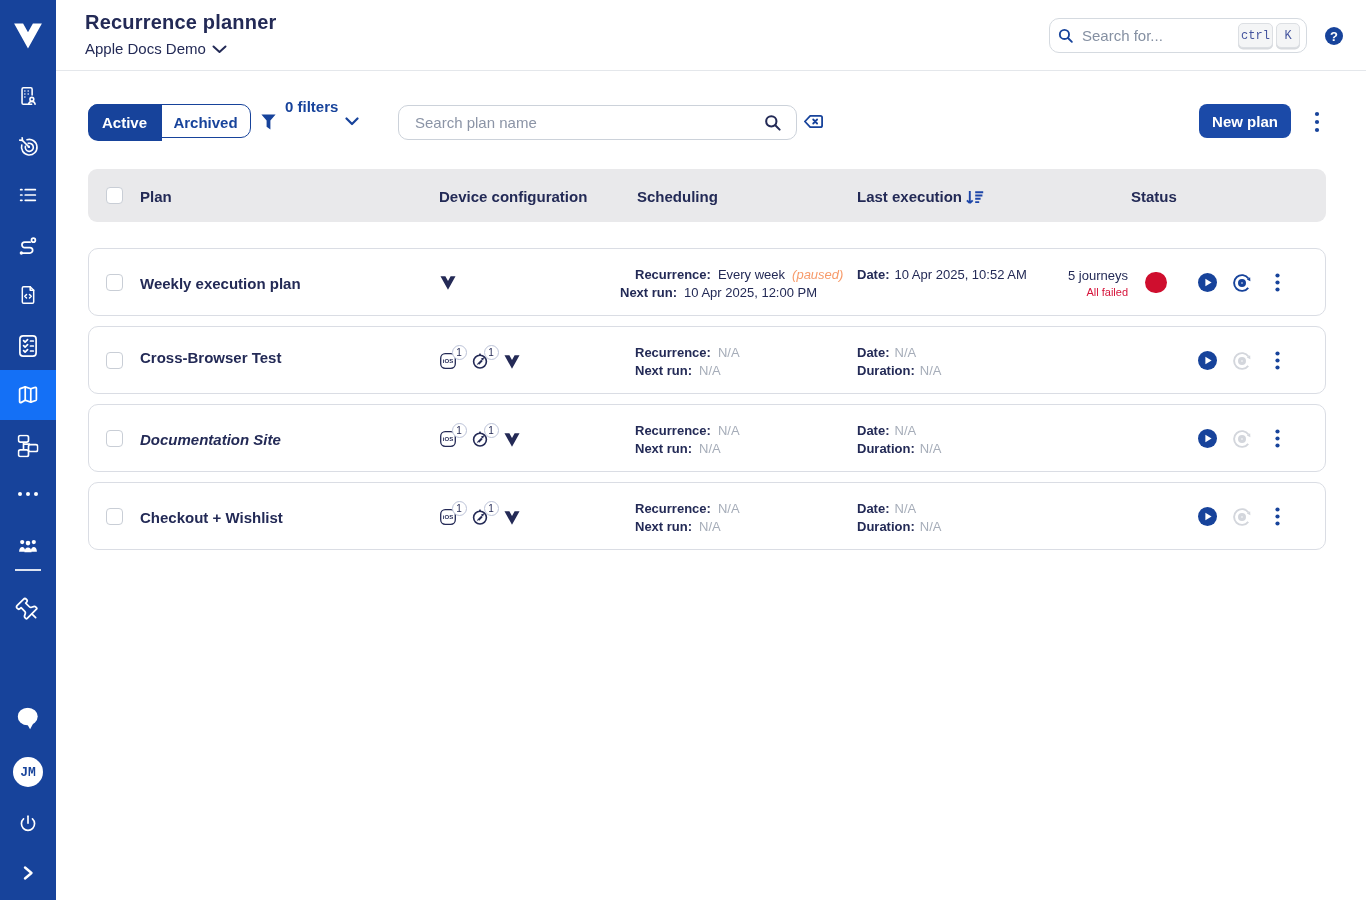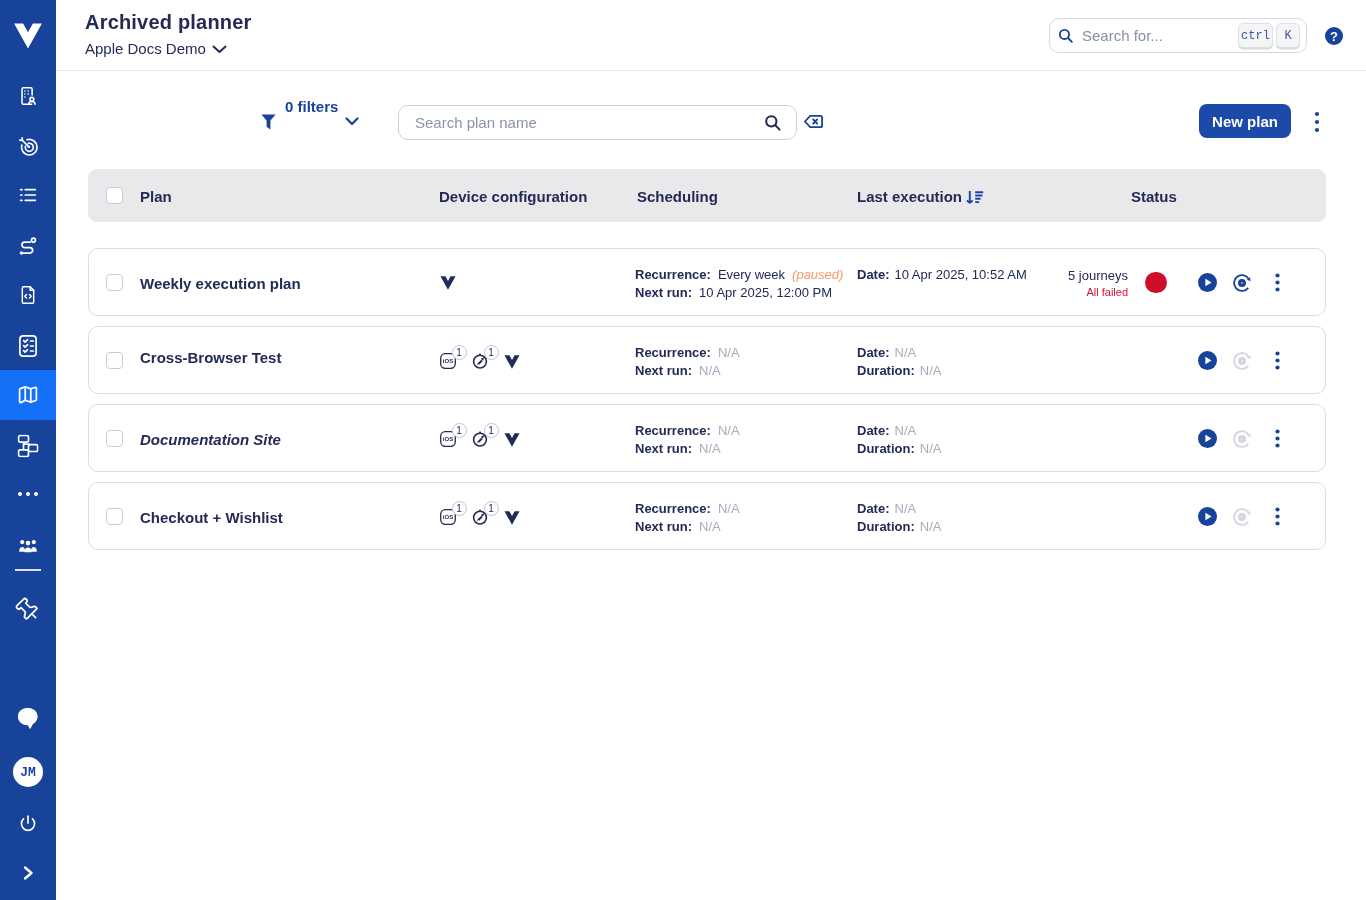--- a/index.html
+++ b/index.html
@@ -148,35 +148,39 @@
       <path d="M12 3v8"></path>
       <path d="M17.1 6.2a7.5 7.5 0 1 1-10.2 0"></path>
     </svg>
 
     <svg class="sb-ic" style="top:873px" width="14" height="16" viewBox="0 0 14 16" fill="none" stroke="#fff" stroke-width="2.4" stroke-linecap="round" stroke-linejoin="round">
       <path d="M4 2.5 L10.5 8 L4 13.5"></path>
     </svg>
   </div>
 
   <div class="topbar"></div>
-  <div class="h1">Archived planner</div>
+  <div class="h1">Recurrence planner</div>
   <div class="sub">Apple Docs Demo</div>
   <svg class="abs" style="left:212px; top:45px" width="15" height="9" viewBox="0 0 15 9" fill="none" stroke="#232a56" stroke-width="2" stroke-linecap="round" stroke-linejoin="round">
     <path d="M1.5 1.5 L7.5 7 L13.5 1.5"></path>
   </svg>
   <div class="searchbox"></div>
   <svg class="abs" style="left:1057px; top:27px" width="17" height="17" viewBox="0 0 24 24" fill="none" stroke="#17439b" stroke-width="2.6" stroke-linecap="round">
     <circle cx="10.5" cy="10.5" r="6.5"></circle>
       <path d="M15.5 15.5 L21 21"></path>
   </svg>
   <div class="searchph">Search for...</div>
   <div class="key" style="left:1238px; width:35px;">ctrl</div>
   <div class="key" style="left:1276px; width:24px;">K</div>
   <div class="help">?</div>
 
+  <div class="tabs">
+    <div class="tab-active">Active</div>
+    <div class="tab-arch">Archived</div>
+  </div>
 
   <svg class="abs" style="left:260.5px; top:113.5px" width="15" height="16" viewBox="0 0 15 16">
     <path d="M0.4 0.4h14.2L9.4 6.6v8.9l-3.8-2.7V6.6z" fill="#17439b"></path>
   </svg>
   <div class="filters-label">0 filters</div>
   <svg class="abs" style="left:345px; top:117px" width="14" height="9" viewBox="0 0 14 9" fill="none" stroke="#17439b" stroke-width="2.2" stroke-linecap="round" stroke-linejoin="round">
     <path d="M1.5 1.5 L7 7 L12.5 1.5"></path>
   </svg>
   <div class="planinput"></div>
   <div class="planph">Search plan name</div>
@@ -208,21 +212,21 @@
   </svg>
   <div class="th" style="left:1131px;">Status</div>
 
   <div class="row" style="top:248px;"></div>
   <div class="cb" style="left:106px; top:274px;"></div>
   <div class="pname" style="top:274.5px;">Weekly execution plan</div>
   <svg class="abs" style="left:440px; top:276px" width="16" height="14" viewBox="0 0 18 16">
     <polygon points="0.4,0.3 6.0,0.3 9,5.7 12.0,0.3 17.6,0.3 9,15.7" fill="#242a56"></polygon>
   </svg>
   <div class="s13" style="left:635px; top:267.5px;"><span class="lbl">Recurrence:</span><span class="val" style="margin-left:7px;">Every week</span><span class="paused" style="margin-left:7px;">(paused)</span></div>
-  <div class="s13" style="left:635px; top:285.5px;"><span class="lbl">Next run:</span><span class="val" style="margin-left:7px;">10 Apr 2025, 12:00 PM</span></div>
+  <div class="s13" style="left:620px; top:285.5px;"><span class="lbl">Next run:</span><span class="val" style="margin-left:7px;">10 Apr 2025, 12:00 PM</span></div>
   <div class="s13" style="left:857px; top:267.5px;"><span class="lbl">Date:</span><span class="val" style="margin-left:5px;">10 Apr 2025, 10:52 AM</span></div>
   <div class="s13" style="left:857px; top:285.5px;margin-top:48px;"><span class="lbl">Duration:</span><span class="val" style="margin-left:5px;">00:00:38</span></div>
   <div class="s13" style="right:238px; top:268.5px; text-align:right; color:#232a56;">5 journeys</div>
   <div class="abs" style="right:238px; top:286px; font-size:11px; font-weight:normal; color:#d6133a; white-space:nowrap;text-align:right;">All failed</div>
   <div class="abs" style="left:1145px; top:271.5px; width:21.5px; height:21.5px; border-radius:50%; background:#cf0e2e;"></div>
   <svg class="abs" style="left:1197.5px; top:272.5px" width="19" height="19" viewBox="0 0 19 19">
     <circle cx="9.5" cy="9.5" r="9.5" fill="#17439b"></circle>
     <polygon points="7.4,5.8 7.4,13.2 13.6,9.5" fill="#fff"></polygon>
   </svg>
   <svg class="abs" style="left:1233px; top:274px" width="18" height="18" viewBox="0 0 18 18" fill="none" stroke="#17439b">

